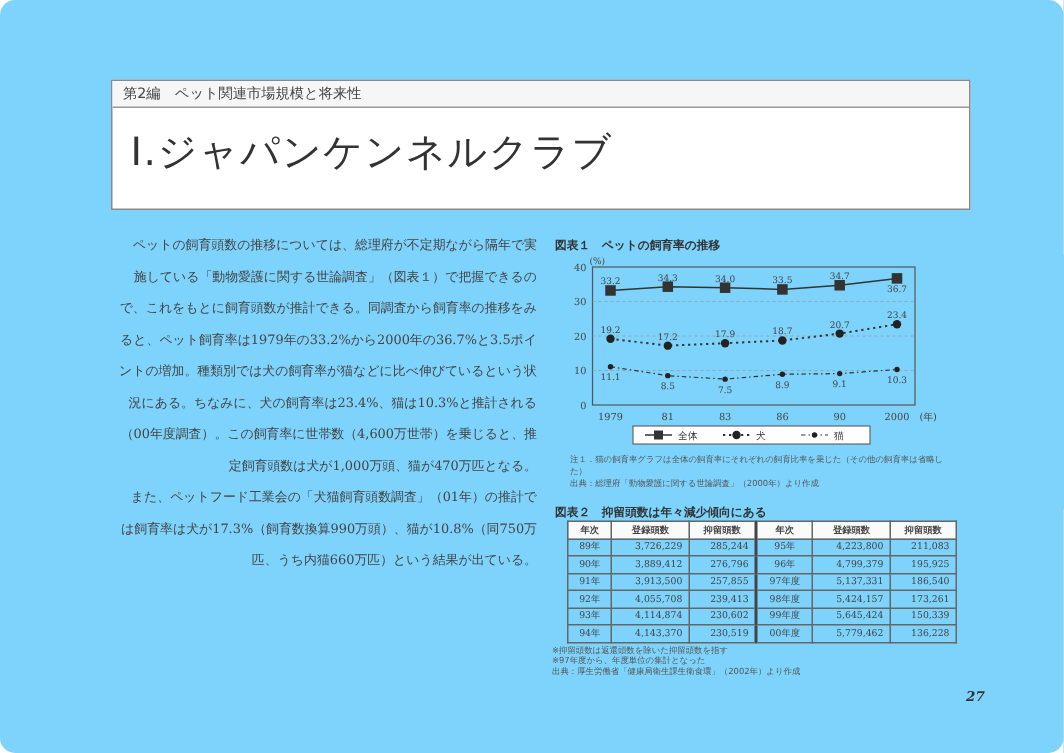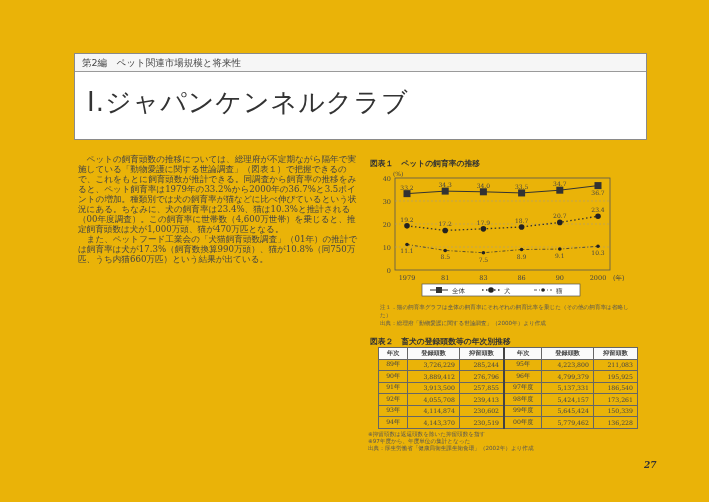--- a/index.html
+++ b/index.html
@@ -1,27 +1,27 @@
 <!DOCTYPE html>
 <html><head>
 <meta charset="utf-8">
 <style>
   html, body { margin:0; padding:0; }
   body { width:709px; height:502px; background:#ffffff; position:relative; overflow:hidden;
          font-family:"DejaVu Sans", sans-serif; color:#2a2a2a; }
-  .page { position:absolute; left:0; top:0; width:709px; height:502px; background:#eab308; }
+  .page { position:absolute; left:0; top:0; width:709px; height:502px; background:#7dd3fc;border-radius:10px; }
 
   .header-box { position:absolute; left:74px; top:53px; width:571px; height:85px;
                 border:1px solid #8a8a8a; background:#fff; }
   .header-band { height:17px; border-bottom:1px solid #9a9a9a; background:#f6f6f6;
                  font-size:9.5px; line-height:17px; padding-left:7px; color:#444; }
   .header-title { font-size:26px; line-height:60px; padding-left:12px; color:#333; letter-spacing:1px; }
 
   .body-text { position:absolute; left:78px; top:154px; width:280px; font-family:"DejaVu Serif", serif;
-               font-size:8.6px; line-height:10px; color:#444; }
+               font-size:8.6px; line-height:21px; color:#444;text-align:right; }
   .body-text p { margin:0; text-indent:1em; }
 
   .fig-title { position:absolute; font-size:7.8px; color:#333; font-weight:bold; }
   .chart { position:absolute; left:370px; top:168px; width:280px; height:150px; }
   .chart svg text { font-family:"DejaVu Serif", serif; }
 
   .note { position:absolute; font-size:5.6px; line-height:8px; color:#555; font-family:"DejaVu Sans", sans-serif; }
 
   table.t2 { position:absolute; left:378px; top:347px; width:260px; border-collapse:collapse;
              font-family:"DejaVu Serif", serif; font-size:6.2px; color:#444; }
@@ -119,21 +119,21 @@
         <text x="134" y="124.5" font-size="6.5" fill="#333">犬</text>
         <line x1="164" x2="182" y1="122" y2="122" stroke="#333" stroke-width="0.8" stroke-dasharray="3,2,1,2"></line>
         <circle cx="173" cy="122" r="1.8" fill="#222"></circle>
         <text x="186" y="124.5" font-size="6.5" fill="#333">猫</text>
       </svg>
   </div>
 
   <div class="note" style="left:380px; top:303px; width:260px;">注１．猫の飼育率グラフは全体の飼育率にそれぞれの飼育比率を乗じた（その他の飼育率は省略した）</div>
   <div class="note" style="left:380px; top:319px; width:260px;">出典：総理府「動物愛護に関する世論調査」（2000年）より作成</div>
 
-  <div class="fig-title" style="left:370px; top:336px;">図表２　畜犬の登録頭数等の年次別推移</div>
+  <div class="fig-title" style="left:370px; top:336px;">図表２　抑留頭数は年々減少傾向にある</div>
 
   <table class="t2">
     <thead>
       <tr>
         <th>年次</th>
         <th>登録頭数</th>
         <th>抑留頭数</th>
         <th class="sep">年次</th>
         <th>登録頭数</th>
         <th>抑留頭数</th>

